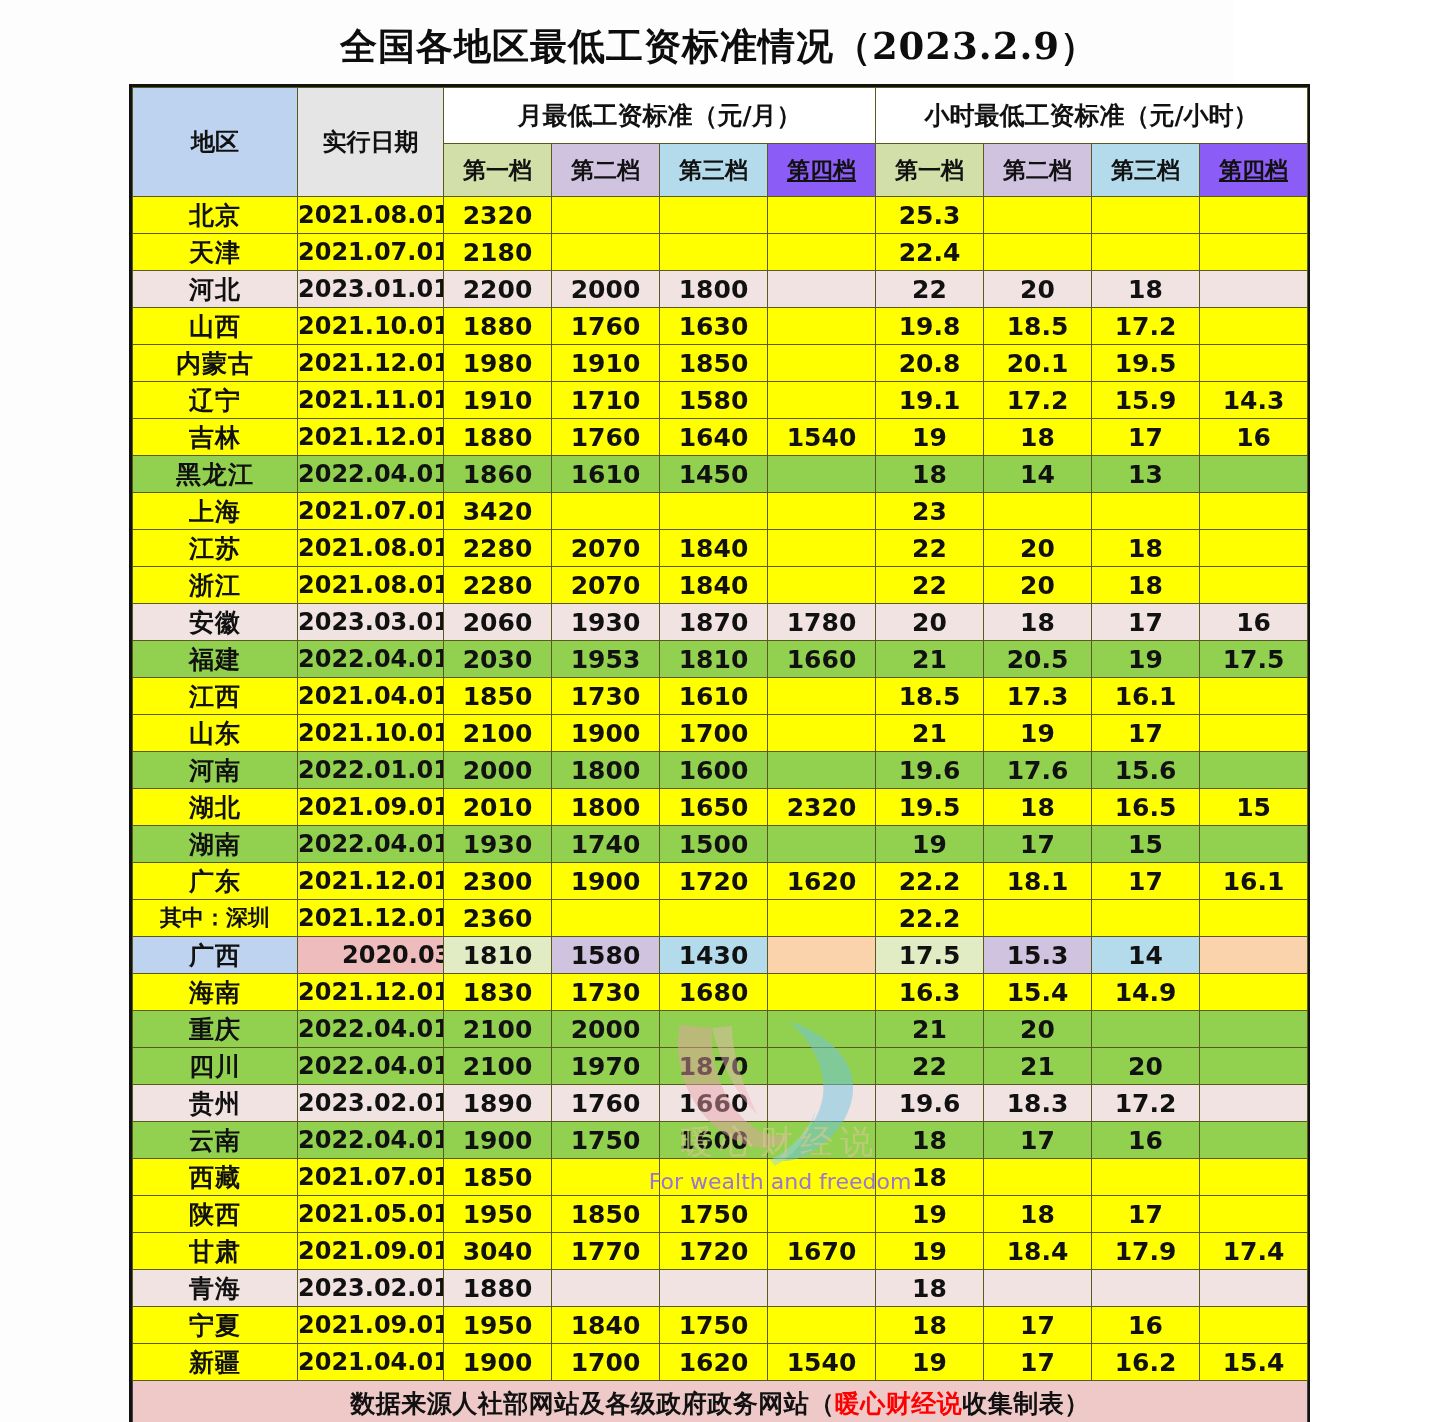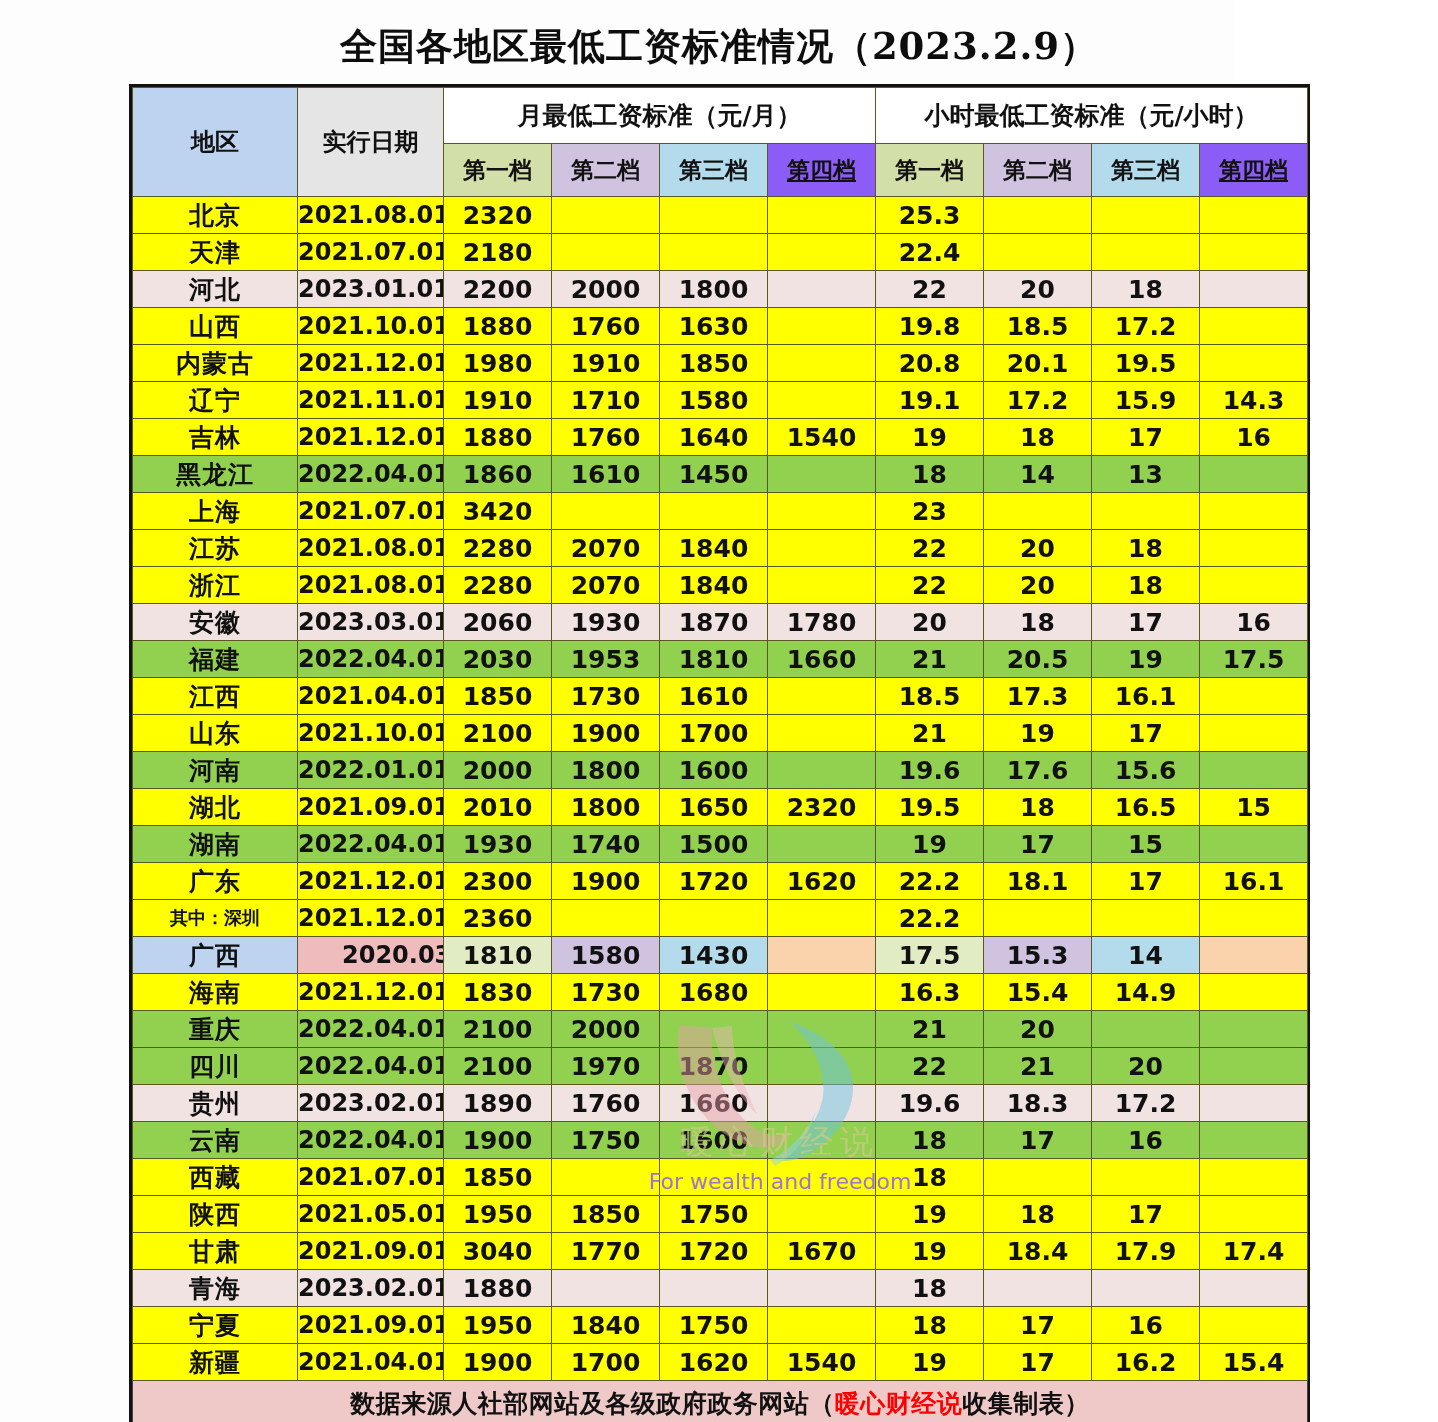--- a/index.html
+++ b/index.html
@@ -123,21 +123,21 @@
   
   tbody td {
     height: 36px;
     font-size: 25px;
   }
   tbody td.region {
     font-size: 25px;
     letter-spacing: 1px;
   }
   tbody td.region.small {
-    font-size: 18px;
+    font-size: 22px;
     letter-spacing: 0px;
   }
   tbody td.date {
     font-size: 24px;
   }
 
   
   tr.rc-yellow td { background: #ffff00; }
   tr.rc-green  td { background: #92d050; }
   tr.rc-pink   td { background: #f2e3e3; }

